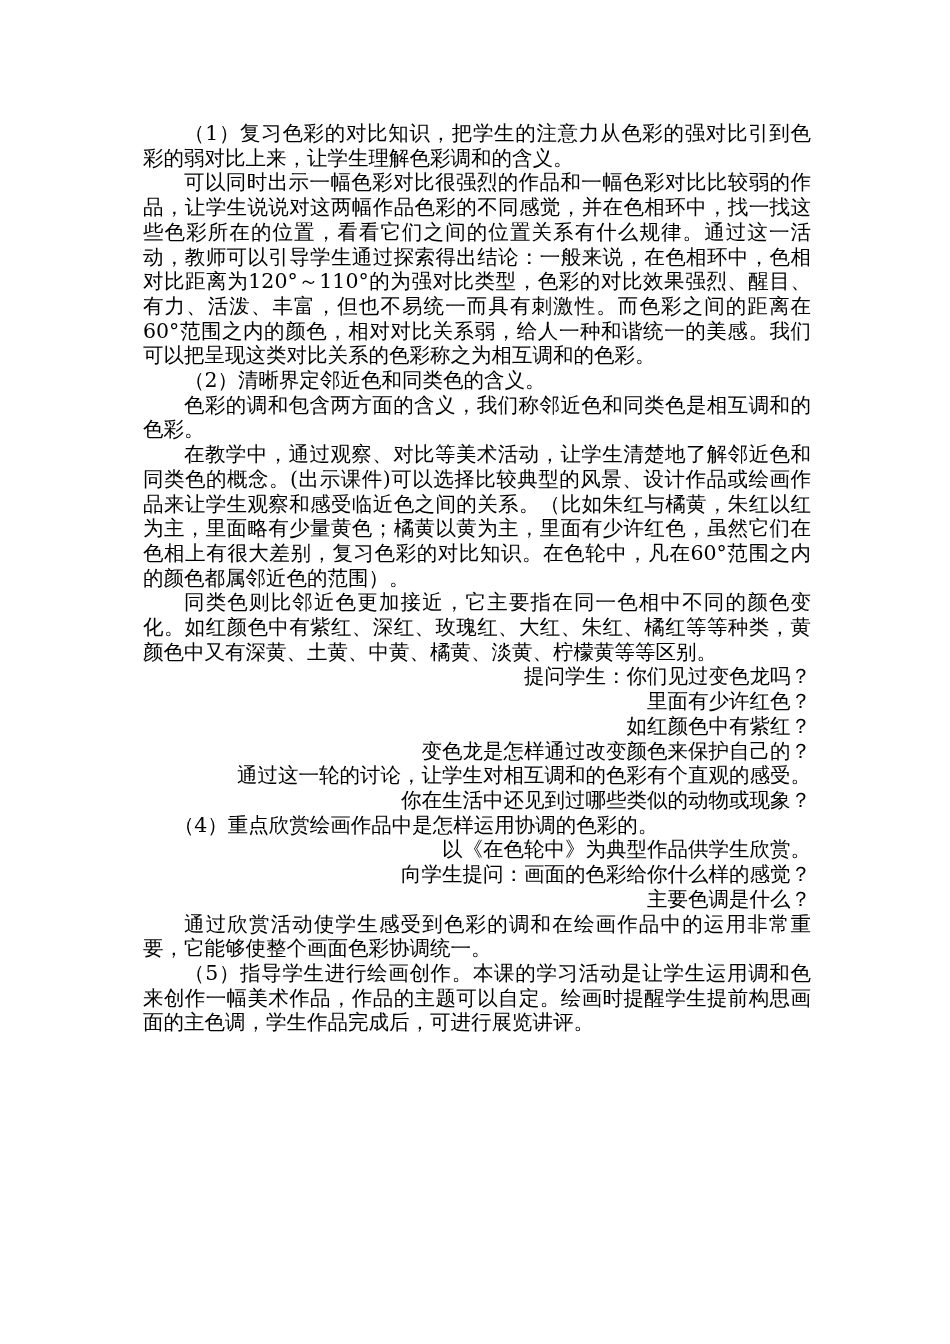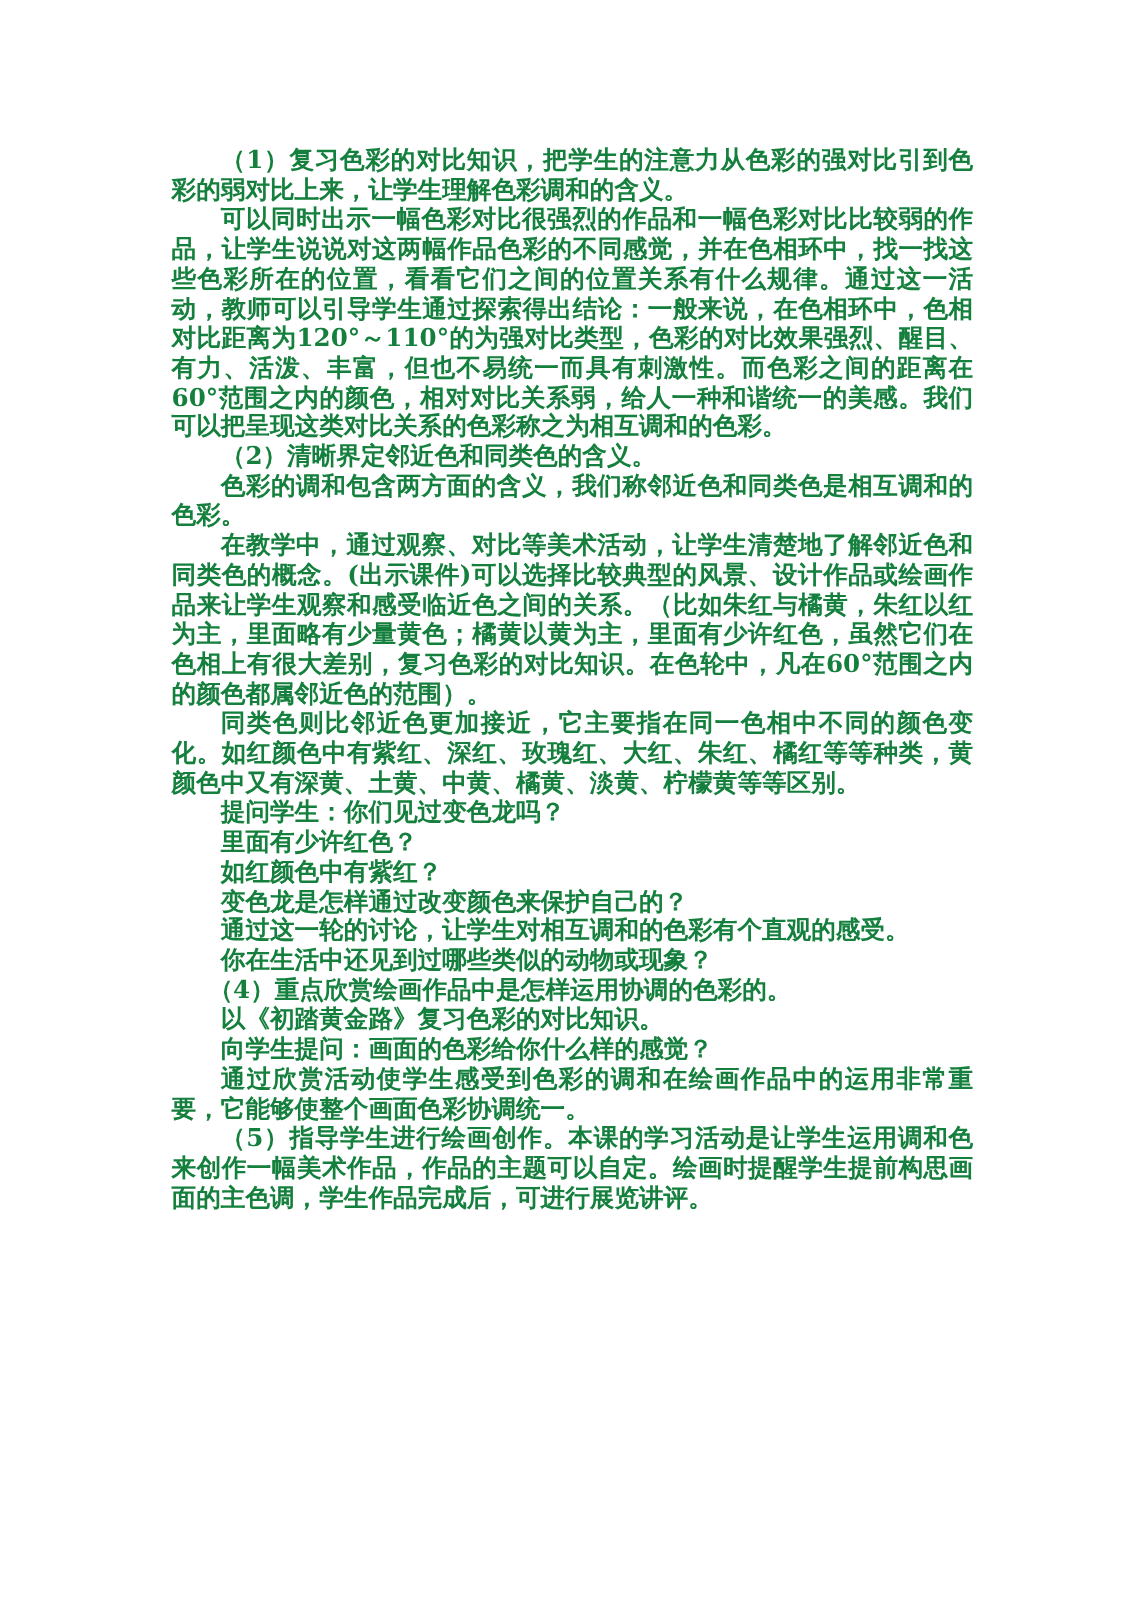--- a/index.html
+++ b/index.html
@@ -1,42 +1,42 @@
 <!DOCTYPE html>
 <html><head>
 <meta charset="utf-8">
 <style>
   html, body { margin:0; padding:0; background:#ffffff; }
   body { width:950px; height:1344px; position:relative; overflow:hidden; }
   .page {
     position:absolute; left:143px; top:121px; width:668px;
     font-family: "DejaVu Serif", "Liberation Serif", serif;
-    font-size:20.5px; line-height:24.7px; color:#15803d;
+    font-size:20.5px; line-height:24.7px; color:#000000;
     text-align:justify;
-    font-weight:bold;
   }
   .page p { margin:0; }
   .ind2 { text-indent:2em; }
   .ind15 { text-indent:1.5em; }
-  .line-left { text-indent:2em; text-align:left; }
+  .line-left { text-indent:2em; text-align:right; }
 </style>
 </head>
 <body>
 
 <div class="page">
   <p class="ind2">（1）复习色彩的对比知识，把学生的注意力从色彩的强对比引到色彩的弱对比上来，让学生理解色彩调和的含义。</p>
   <p class="ind2">可以同时出示一幅色彩对比很强烈的作品和一幅色彩对比比较弱的作品，让学生说说对这两幅作品色彩的不同感觉，并在色相环中，找一找这些色彩所在的位置，看看它们之间的位置关系有什么规律。通过这一活动，教师可以引导学生通过探索得出结论：一般来说，在色相环中，色相对比距离为120°～110°的为强对比类型，色彩的对比效果强烈、醒目、有力、活泼、丰富，但也不易统一而具有刺激性。而色彩之间的距离在60°范围之内的颜色，相对对比关系弱，给人一种和谐统一的美感。我们可以把呈现这类对比关系的色彩称之为相互调和的色彩。</p>
   <p class="ind2">（2）清晰界定邻近色和同类色的含义。</p>
   <p class="ind2">色彩的调和包含两方面的含义，我们称邻近色和同类色是相互调和的色彩。</p>
   <p class="ind2">在教学中，通过观察、对比等美术活动，让学生清楚地了解邻近色和同类色的概念。(出示课件)可以选择比较典型的风景、设计作品或绘画作品来让学生观察和感受临近色之间的关系。（比如朱红与橘黄，朱红以红为主，里面略有少量黄色；橘黄以黄为主，里面有少许红色，虽然它们在色相上有很大差别，复习色彩的对比知识。在色轮中，凡在60°范围之内的颜色都属邻近色的范围）。</p>
   <p class="ind2">同类色则比邻近色更加接近，它主要指在同一色相中不同的颜色变化。如红颜色中有紫红、深红、玫瑰红、大红、朱红、橘红等等种类，黄颜色中又有深黄、土黄、中黄、橘黄、淡黄、柠檬黄等等区别。</p>
   <p class="line-left">提问学生：你们见过变色龙吗？</p>
   <p class="line-left">里面有少许红色？</p>
   <p class="line-left">如红颜色中有紫红？</p>
   <p class="line-left">变色龙是怎样通过改变颜色来保护自己的？</p>
   <p class="line-left">通过这一轮的讨论，让学生对相互调和的色彩有个直观的感受。</p>
   <p class="line-left">你在生活中还见到过哪些类似的动物或现象？</p>
   <p class="ind15">（4）重点欣赏绘画作品中是怎样运用协调的色彩的。</p>
-  <p class="line-left">以《初踏黄金路》复习色彩的对比知识。</p>
+  <p class="line-left">以《在色轮中》为典型作品供学生欣赏。</p>
   <p class="line-left">向学生提问：画面的色彩给你什么样的感觉？</p>
+  <p class="line-left">主要色调是什么？</p>
   <p class="ind2">通过欣赏活动使学生感受到色彩的调和在绘画作品中的运用非常重要，它能够使整个画面色彩协调统一。</p>
   <p class="ind2">（5）指导学生进行绘画创作。本课的学习活动是让学生运用调和色来创作一幅美术作品，作品的主题可以自定。绘画时提醒学生提前构思画面的主色调，学生作品完成后，可进行展览讲评。</p>
 </div>
 
 </body></html>

